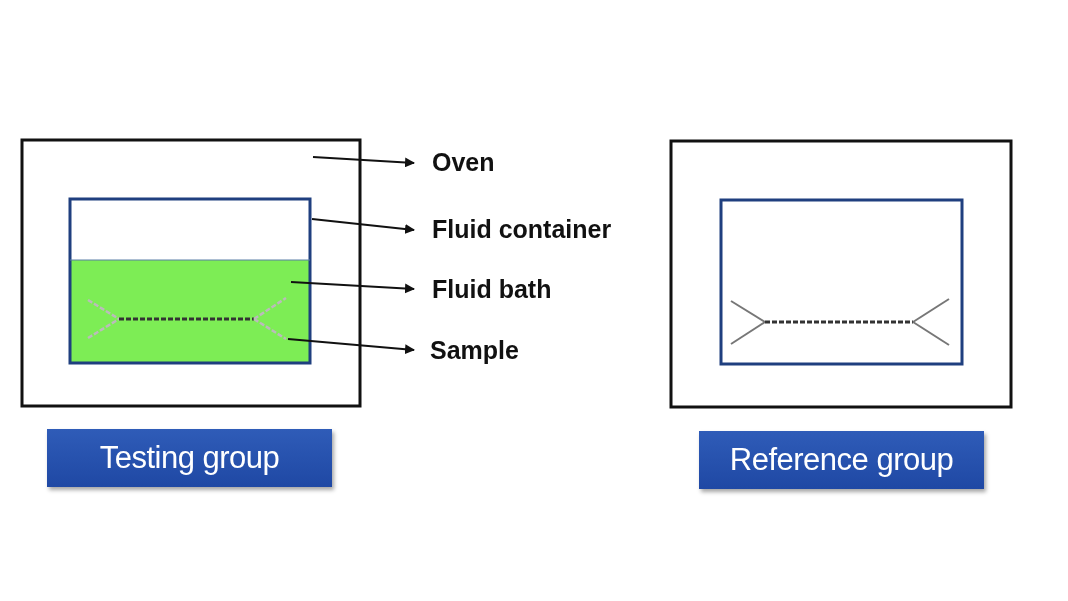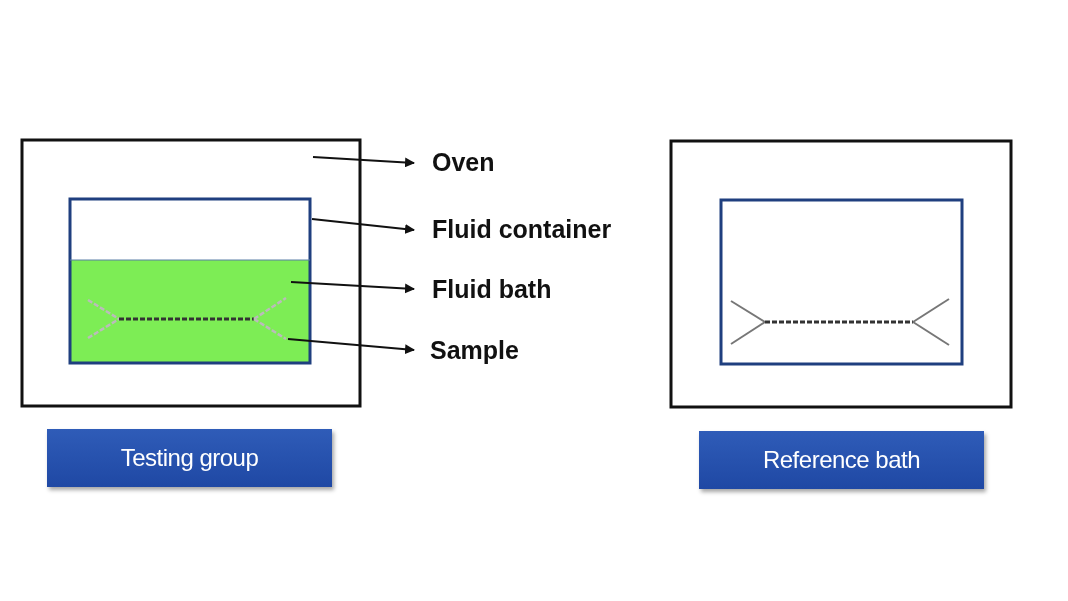--- a/index.html
+++ b/index.html
@@ -4,21 +4,21 @@
 <style>
   html, body { margin: 0; padding: 0; background: #ffffff; }
   body { width: 1068px; height: 601px; position: relative; overflow: hidden; font-family: "Liberation Sans", sans-serif; }
   svg#diagram { position: absolute; left: 0; top: 0; }
   .callout-label { font-family: "Liberation Sans", sans-serif; font-weight: bold; font-size: 25px; fill: #111111; }
   .group-button {
     position: absolute;
     background: linear-gradient(#2f5cb8, #1f48a4);
     color: #ffffff;
     font-family: "Liberation Sans", sans-serif;
-    font-size: 24px;
+    font-size: 31px;
     display: flex; align-items: center; justify-content: center;
     box-shadow: 2px 3px 4px rgba(0,0,0,0.35);
     letter-spacing: -0.5px;
   }
   #btn-testing { left: 47px; top: 429px; width: 285px; height: 58px; }
   #btn-reference { left: 699px; top: 431px; width: 285px; height: 58px; }
 </style>
 </head>
 <body>
 
@@ -65,14 +65,14 @@
       <line x1="913" y1="322" x2="949" y2="299" stroke="#777777" stroke-width="2"></line>
       <line x1="913" y1="322" x2="949" y2="345" stroke="#777777" stroke-width="2"></line>
     </g>
   </g>
 </svg>
 
 <div id="btn-testing" class="group-button">
   <span>Testing group</span>
 </div>
 <div id="btn-reference" class="group-button">
-  <span>Reference bath</span>
+  <span>Reference group</span>
 </div>
 
 </body></html>

